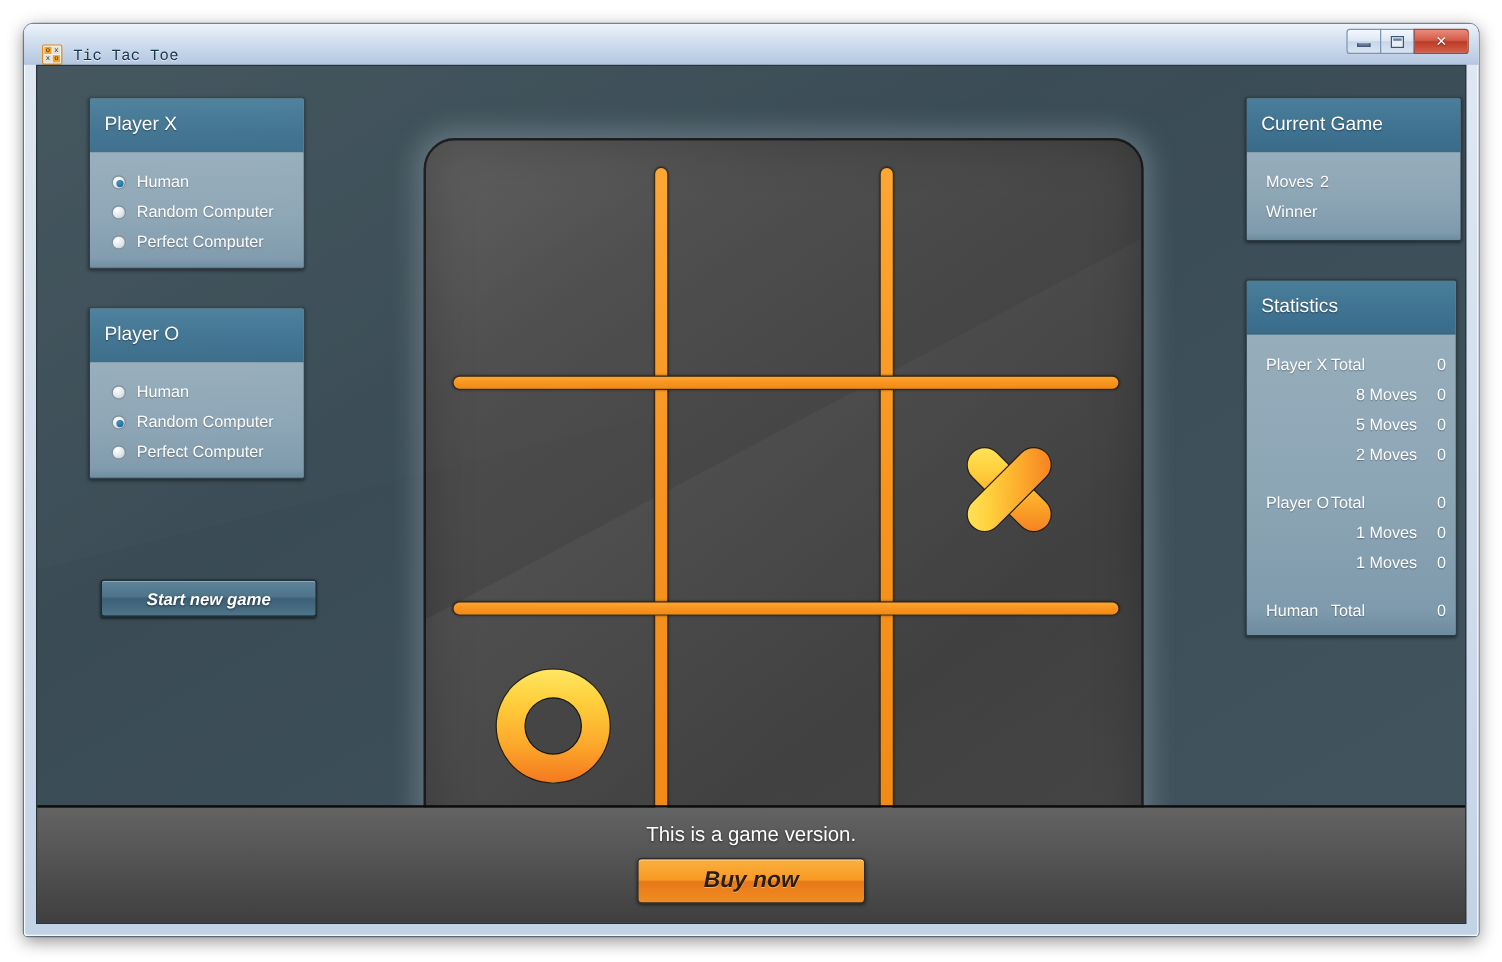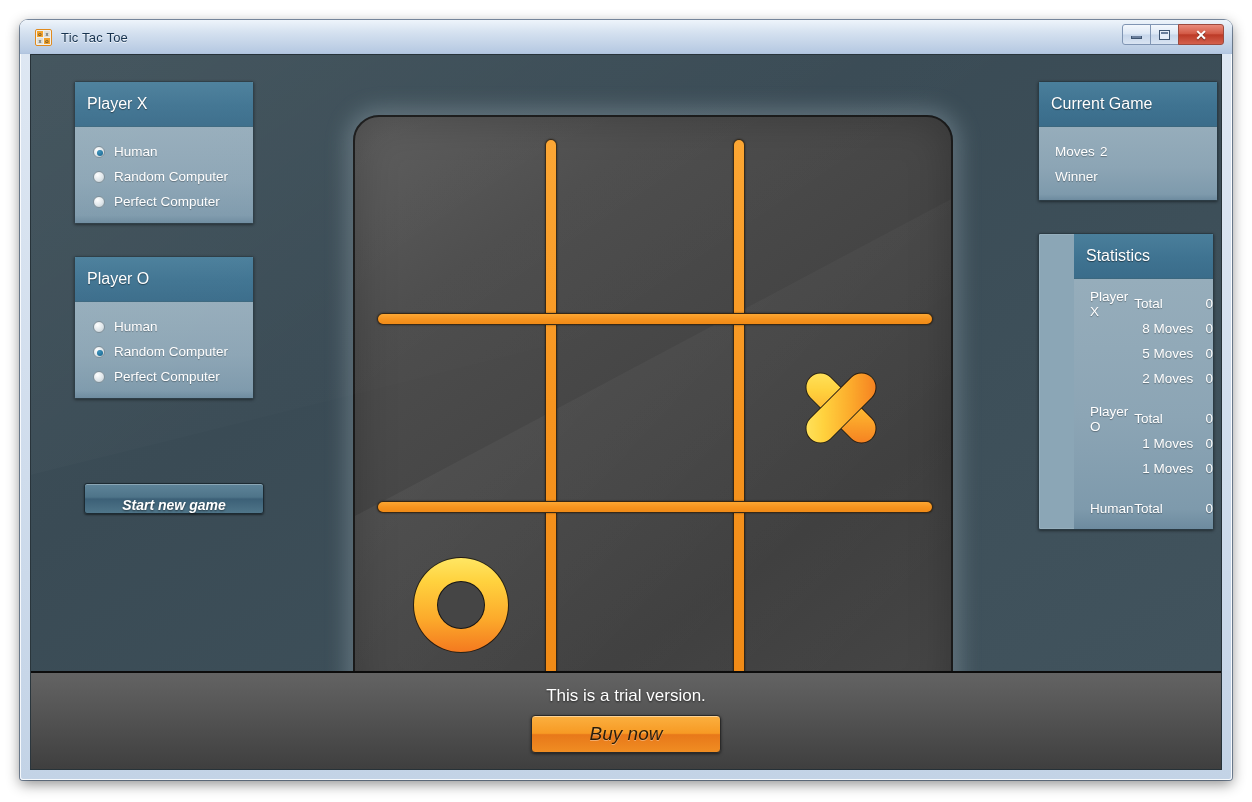--- a/index.html
+++ b/index.html
@@ -27,21 +27,21 @@
     border: 1px solid rgba(255,255,255,0.85);
     pointer-events: none;
   }
 
   
   #titlebar {
     position: absolute; left: 0; top: 0;
     width: 100%; height: 34px;
     border-radius: 7px 7px 0 0;
     background: linear-gradient(180deg, #eef4fb 0%, #d6e2f0 35%, #b6c9e2 95%, #aec2dd 100%);
-    display: flex; align-items: center;
+    display: flex; align-items: flex-end; font-family: Liberation Mono, monospace;
   }
   #app-icon {
     position: relative;
     width: 17px; height: 17px;
     margin-left: 15px; margin-right: 9px;
     background: #f0f0ec;
     border: 1.5px solid #e08a1e;
     border-radius: 2px;
     display: grid;
     grid-template-columns: 1fr 1fr;
@@ -190,21 +190,21 @@
 
   
   #start-btn {
     position: absolute;
     left: 53px; top: 428px;
     width: 180px; height: 31px;
     border: 1px solid #1d2b33;
     border-radius: 3px;
     background: linear-gradient(180deg, #5f8499 0%, #4e7489 45%, #3c6077 52%, #4f7589 100%);
     box-shadow: inset 0 1px 0 rgba(255,255,255,0.28), 0 1px 2px rgba(0,0,0,0.5);
-    display: flex; align-items: flex-end; justify-content: center;
+    display: flex; align-items: center; justify-content: center;
     cursor: pointer;
   }
   #start-btn span {
     font-size: 14px;
     font-weight: bold;
     font-style: italic;
     color: #ffffff;
     text-shadow: 0 1px 2px rgba(0,0,0,0.55);
   }
 
@@ -311,21 +311,21 @@
     width: 190px; height: 38px;
     border: 1px solid #2a2a2a;
     border-radius: 4px;
     background: linear-gradient(180deg, #fbb040 0%, #f79a24 48%, #e8781a 52%, #f08d22 100%);
     box-shadow: inset 0 1px 0 rgba(255,255,255,0.45), 0 1px 3px rgba(0,0,0,0.55);
     display: flex; align-items: center; justify-content: center;
     cursor: pointer;
   }
   #buy-btn span {
     font-size: 19px;
-    font-weight: normal;
+    font-weight: bold;
     font-style: italic;
     color: #2a1d0a;
     text-shadow: 0 1px 0 rgba(255,255,255,0.35);
   }
 </style>
 </head>
 <body>
 
 <div id="window">
 
@@ -436,21 +436,21 @@
           <span class="k">Moves</span>
           <span class="v">2</span>
         </div>
         <div class="cg-row">
           <span class="k">Winner</span>
           <span class="v"></span>
         </div>
       </div>
     </div>
 
-    <div class="panel" style="left:1007px; top:178px; width:176px; height:297px;padding-left:35px;">
+    <div class="panel" style="left:1007px; top:178px; width:176px; height:297px;">
       <div class="panel-head">
         <span class="ptitle">Statistics</span>
       </div>
       <div class="panel-body">
         <div class="stat-row">
           <span class="c1">Player X</span>
           <span class="c2">Total</span>
           <span class="c3">0</span>
         </div>
         <div class="stat-row indent">
@@ -491,20 +491,20 @@
 
         <div class="stat-row">
           <span class="c1">Human</span>
           <span class="c2">Total</span>
           <span class="c3">0</span>
         </div>
       </div>
     </div>
 
     <div id="trialbar">
-      <div id="trial-text">This is a trial version.</div>
+      <div id="trial-text">This is a game version.</div>
       <div id="buy-btn">
         <span>Buy now</span>
       </div>
     </div>
 
   </div>
 </div>
 
 </body></html>

